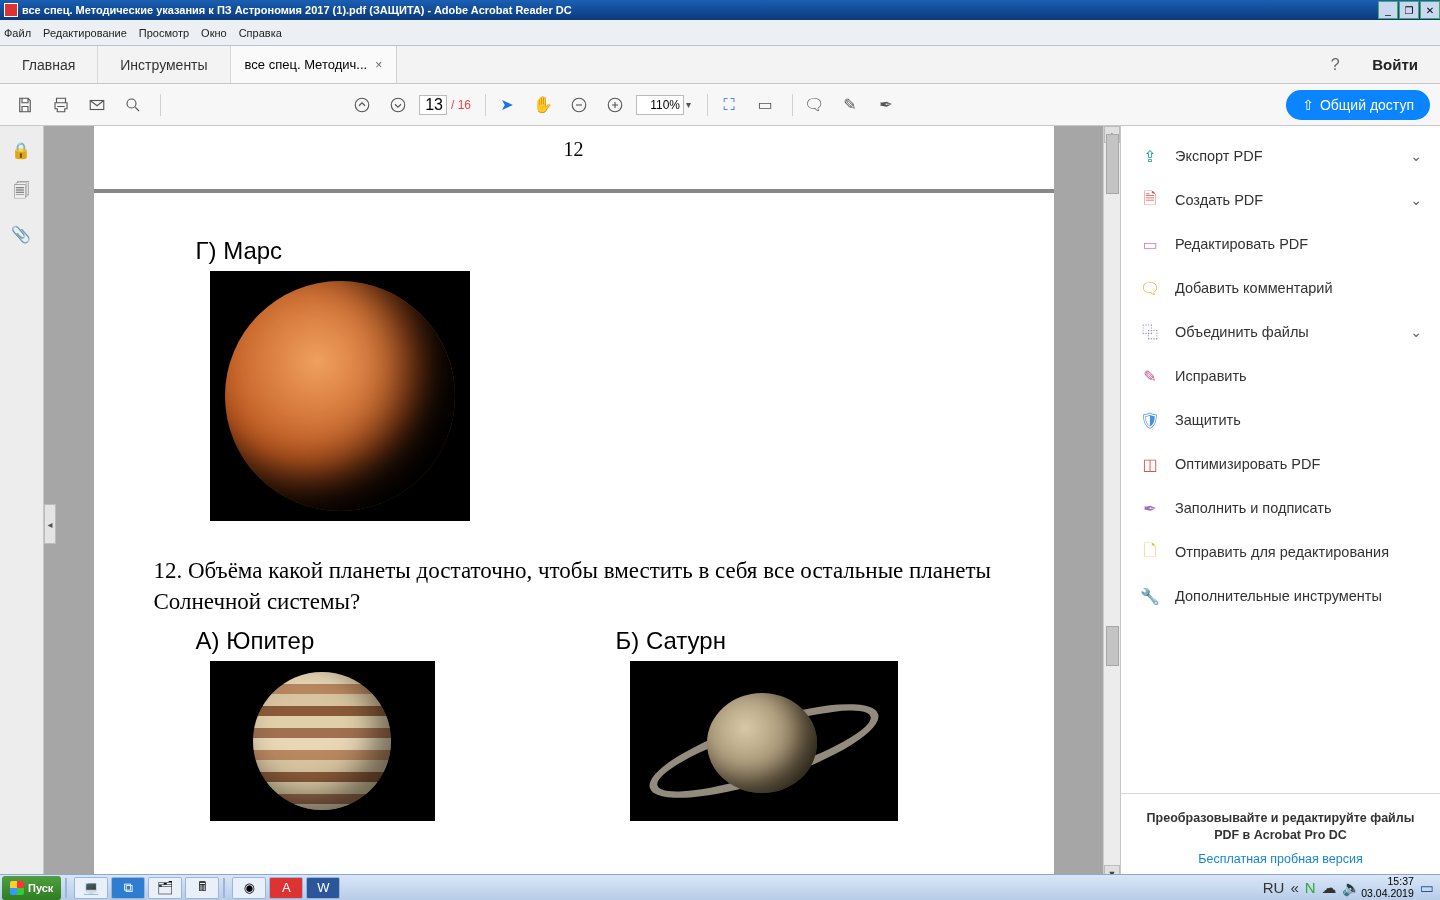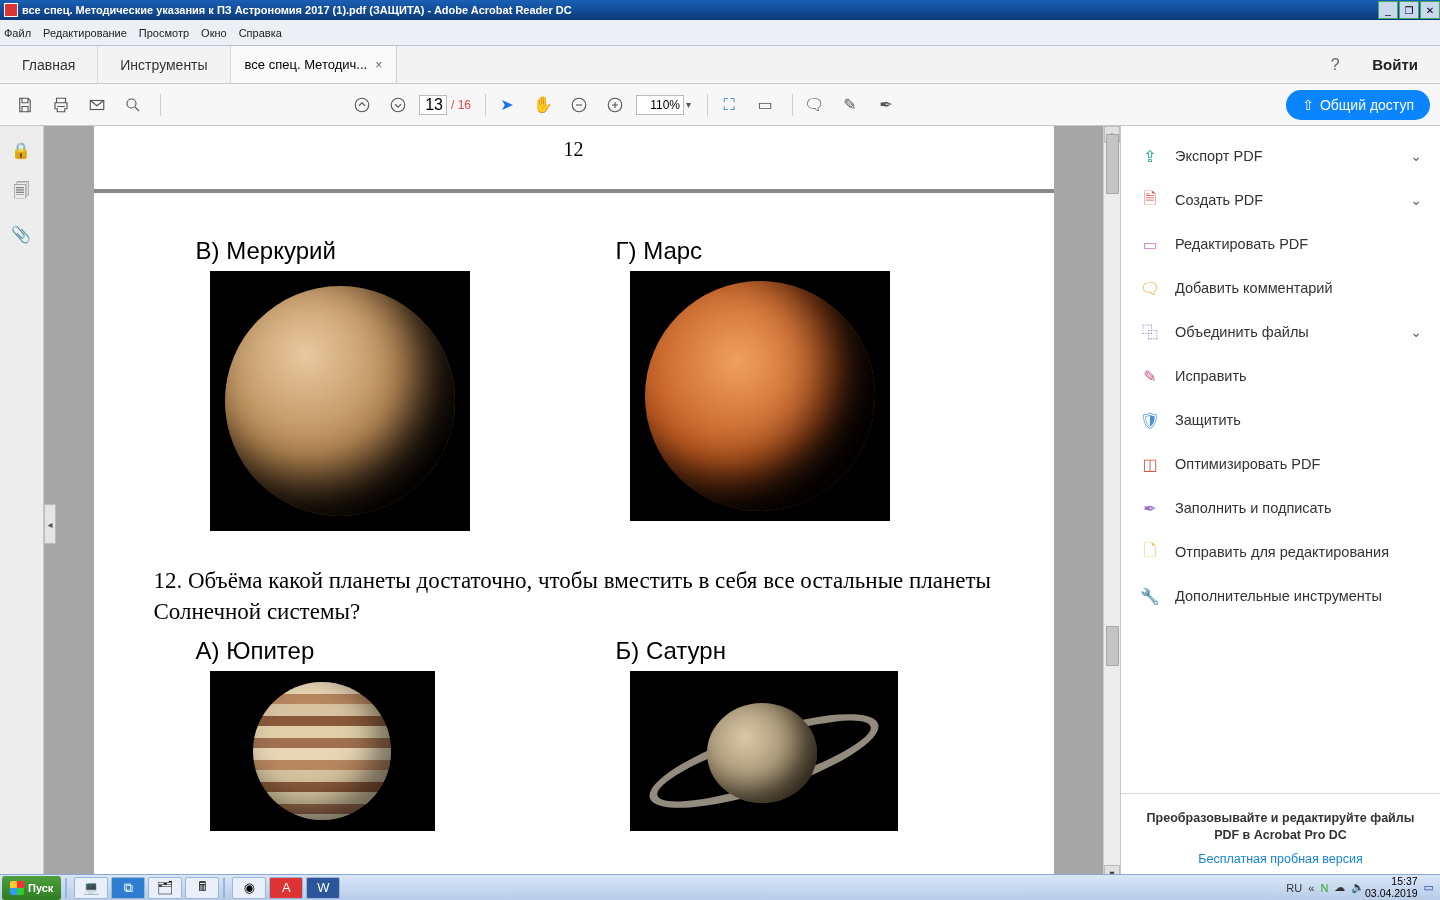--- a/index.html
+++ b/index.html
@@ -86,21 +86,21 @@
 .promo .p1 { font-size: 12.5px; font-weight: 600; color: #333; line-height: 1.35; }
 .promo .p2 { font-size: 12.5px; color: #1584d6; margin-top: 8px; }
 
 
 .taskbar { position: absolute; left: 0; right: 0; bottom: 0; height: 26px; background: linear-gradient(#d9e6f7,#b7cce8); border-top: 1px solid #8aa8d1; display: flex; align-items: center; font-size: 11px; }
 .start { height: 24px; padding: 0 8px; display: flex; align-items: center; background: linear-gradient(#4f9e3f,#2e7d22); color: #fff; font-weight: bold; border-radius: 3px; margin-left: 2px; }
 .start .flag { width: 14px; height: 14px; background: conic-gradient(#f33 0 25%, #3c3 0 50%, #39f 0 75%, #fc3 0 100%); margin-right: 4px; border-radius: 2px; }
 .tb-item { width: 34px; height: 22px; margin-left: 3px; background: #eaf0fa; border: 1px solid #9cb5db; border-radius: 2px; display: flex; align-items: center; justify-content: center; font-size: 13px; }
 .tb-sep { width: 2px; height: 20px; background: #9cb5db; margin: 0 4px; }
 .tray { margin-left: auto; display: flex; align-items: center; height: 100%; padding-right: 6px; }
-.tray .titem { margin-left: 6px; color: #333; font-size: 11px; text-align: center; }
+.tray .titem { margin-left: 6px; color: #333; font-size: 15px; text-align: center; }
 .tray .clock { text-align: right; line-height: 1.05; font-size: 10.5px; }
 .ic-export { color:#18a085; }
 .ic-create { color:#d9534f; }
 .ic-edit { color:#d976c0; }
 .ic-comment { color:#f0ad2e; }
 .ic-combine { color:#6a5acd; }
 .ic-redact { color:#c94f8e; }
 .ic-protect { color:#4a90d9; }
 .ic-optimize { color:#d9534f; }
 .ic-fill { color:#9b6fc4; }
@@ -217,26 +217,20 @@
     <div class="ritem">📎</div>
   </div>
 
   <div class="docarea">
     <div class="midhandle left">◂</div>
     <div class="page">
       <div class="pnum">12</div>
       <div class="divline"></div>
 
       <div class="answers">
-        <div class="col">
-          <div class="lbl">В) Меркурий</div>
-          <div class="pimg mercury">
-              <div class="planet-ball"></div>
-            </div>
-        </div>
         <div class="col">
           <div class="lbl">Г) Марс</div>
           <div class="pimg mars">
               <div class="planet-ball"></div>
             </div>
         </div>
       </div>
 
       <div class="question">12. Объёма какой планеты достаточно, чтобы вместить в себя все остальные планеты Солнечной системы?</div>
 

